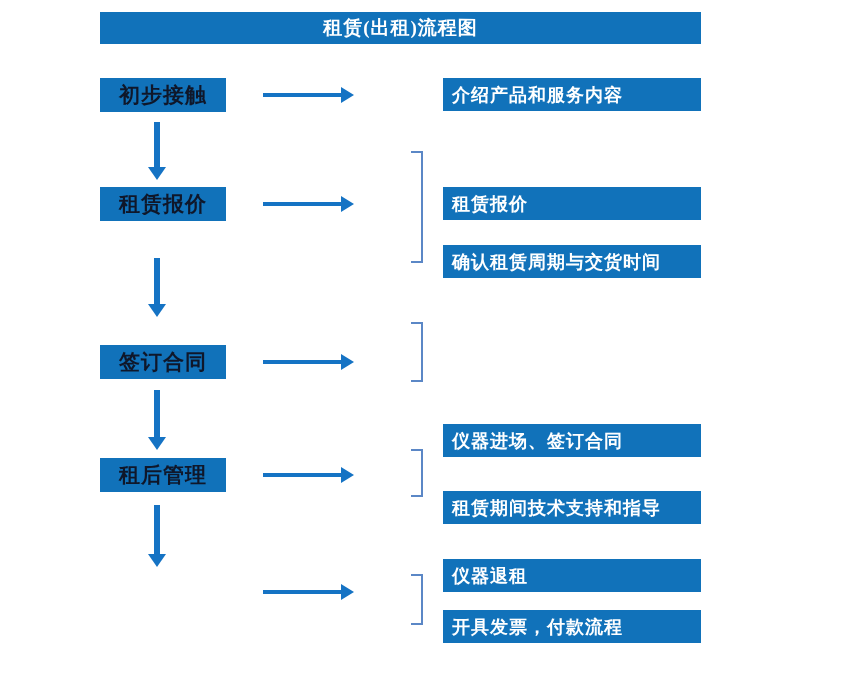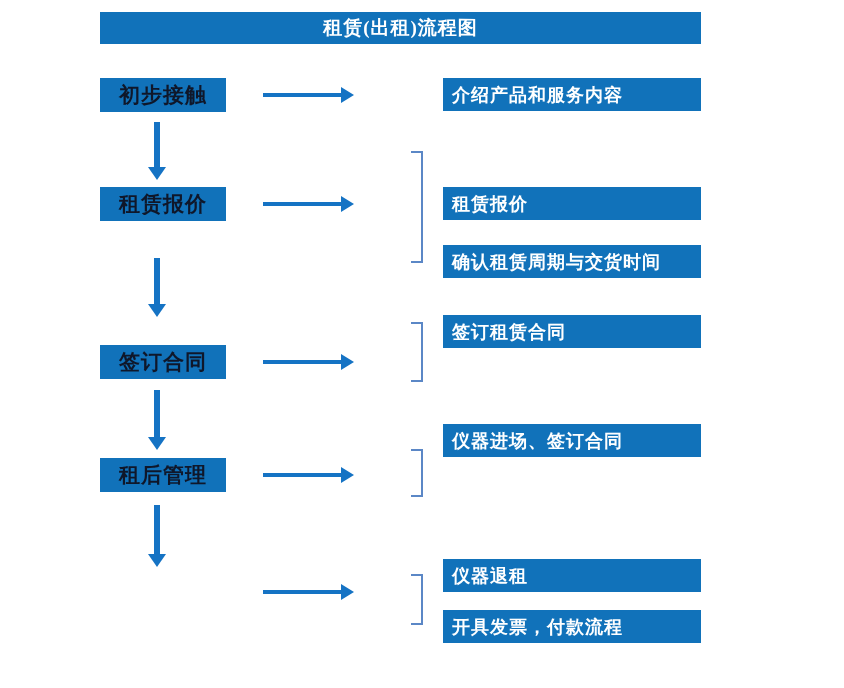--- a/index.html
+++ b/index.html
@@ -93,18 +93,18 @@
     </div>
 
   <div class="bracket" style="top:151px;height:112px"></div>
   <div class="bracket" style="top:322px;height:60px"></div>
   <div class="bracket" style="top:449px;height:48px"></div>
   <div class="bracket" style="top:574px;height:51px"></div>
 
   <div class="rbox" style="top:78px">介绍产品和服务内容</div>
   <div class="rbox" style="top:187px">租赁报价</div>
   <div class="rbox" style="top:245px">确认租赁周期与交货时间</div>
-  <div class="rbox" style="top:315px">签订租赁合同</div>
   <div class="rbox" style="top:424px">仪器进场、签订合同</div>
+  <div class="rbox" style="top:491px">租赁期间技术支持和指导</div>
   <div class="rbox" style="top:559px">仪器退租</div>
   <div class="rbox" style="top:610px">开具发票，付款流程</div>
 
 </div>
 
 </body></html>

